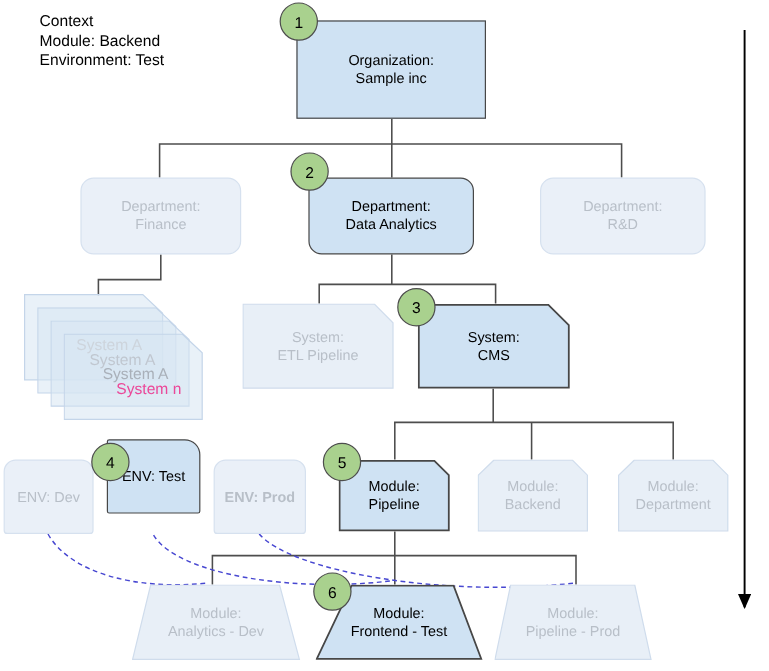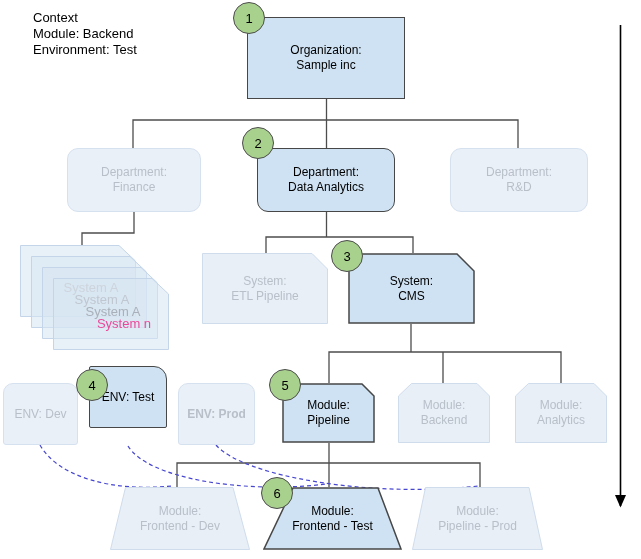--- a/index.html
+++ b/index.html
@@ -157,31 +157,31 @@
       <span>Module:</span>
       <span>Backend</span>
     </div>
   </div>
   <div class="node faded-text" style="left:515px;top:383px;width:92px;height:60px;">
     <svg width="94" height="62">
       <polygon class="shape-faded" points="13.5,0.5 79,0.5 91.5,13 91.5,59.5 0.5,59.5 0.5,13"></polygon>
     </svg>
     <div class="lbl">
       <span>Module:</span>
-      <span>Analytics</span>
+      <span>Department</span>
     </div>
   </div>
 
   <div class="node faded-text" style="left:110px;top:487px;width:140px;height:63px;">
     <svg width="142" height="65">
       <polygon class="shape-faded" points="15.5,0.5 123,0.5 139.5,62.5 0.5,62.5"></polygon>
     </svg>
     <div class="lbl">
       <span>Module:</span>
-      <span>Frontend - Dev</span>
+      <span>Analytics - Dev</span>
     </div>
   </div>
   <div class="node" style="left:263px;top:487px;width:139px;height:63px;">
     <svg width="141" height="65">
       <polygon class="shape-active" points="30,1 115,1 138,62 1,62"></polygon>
     </svg>
     <div class="lbl">
       <span>Module:</span>
       <span>Frontend - Test</span>
     </div>

